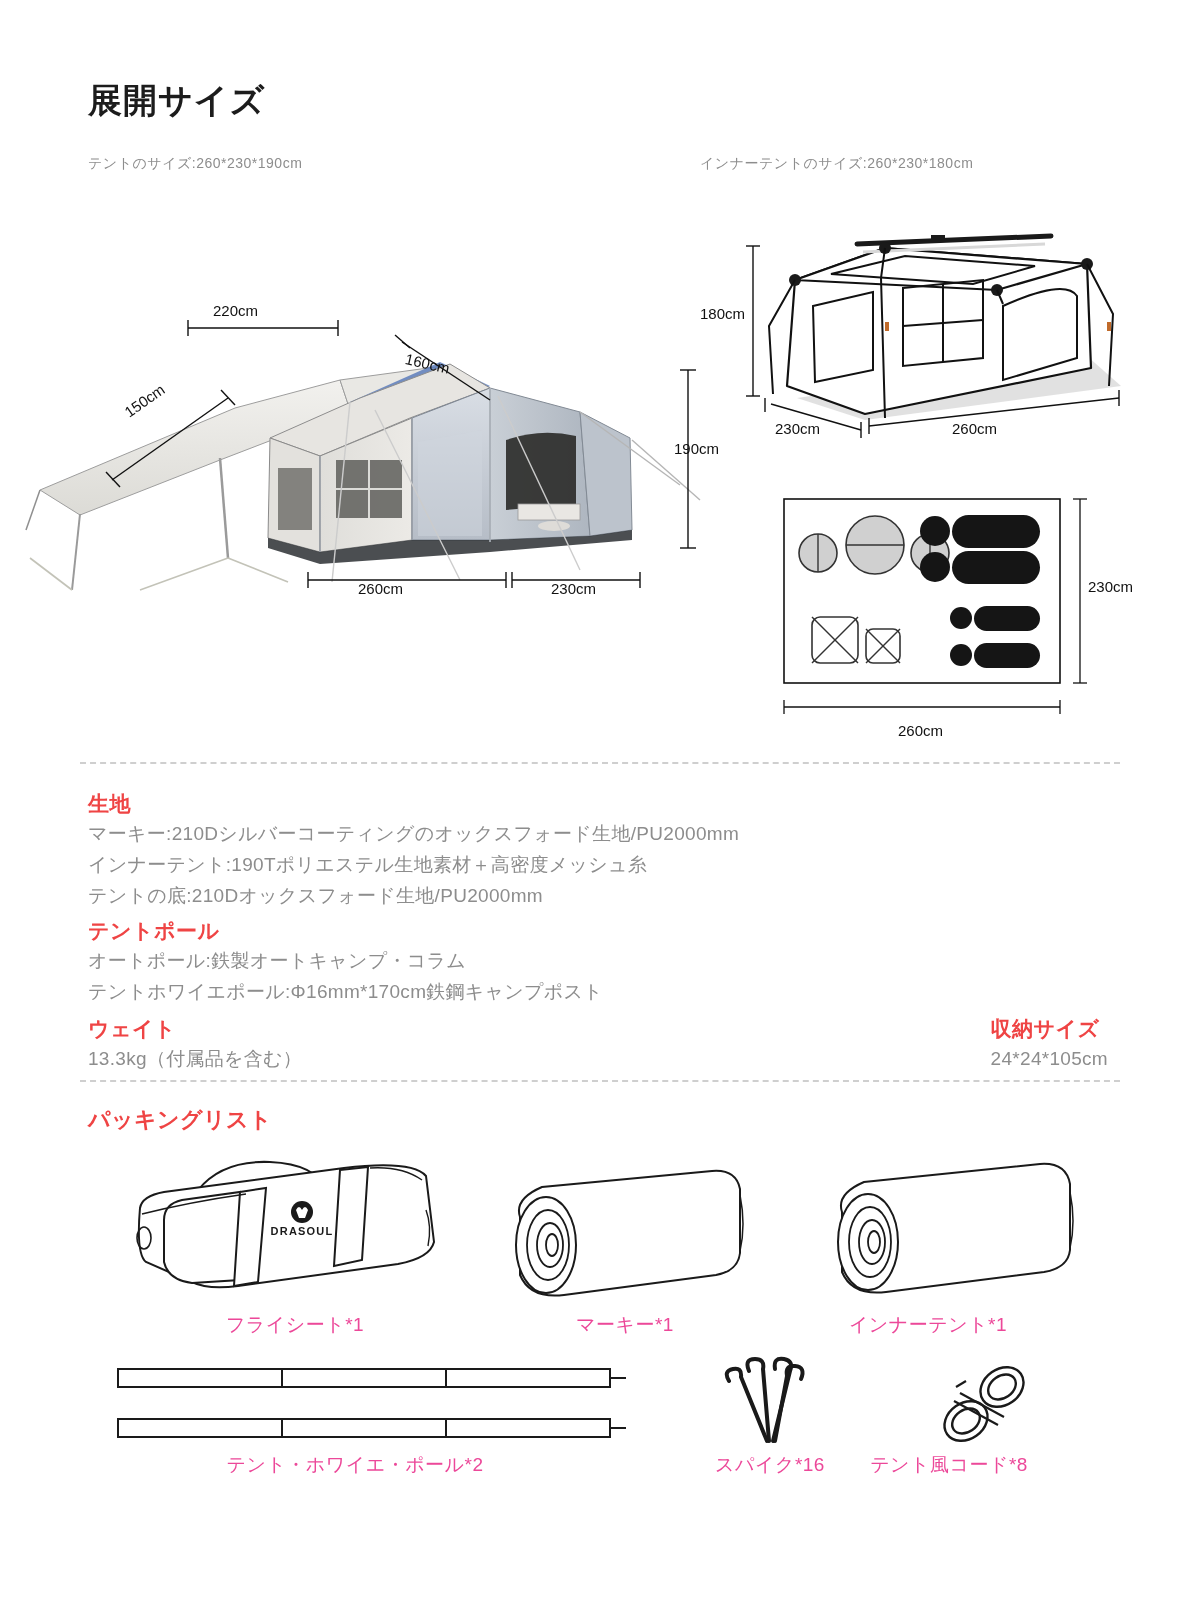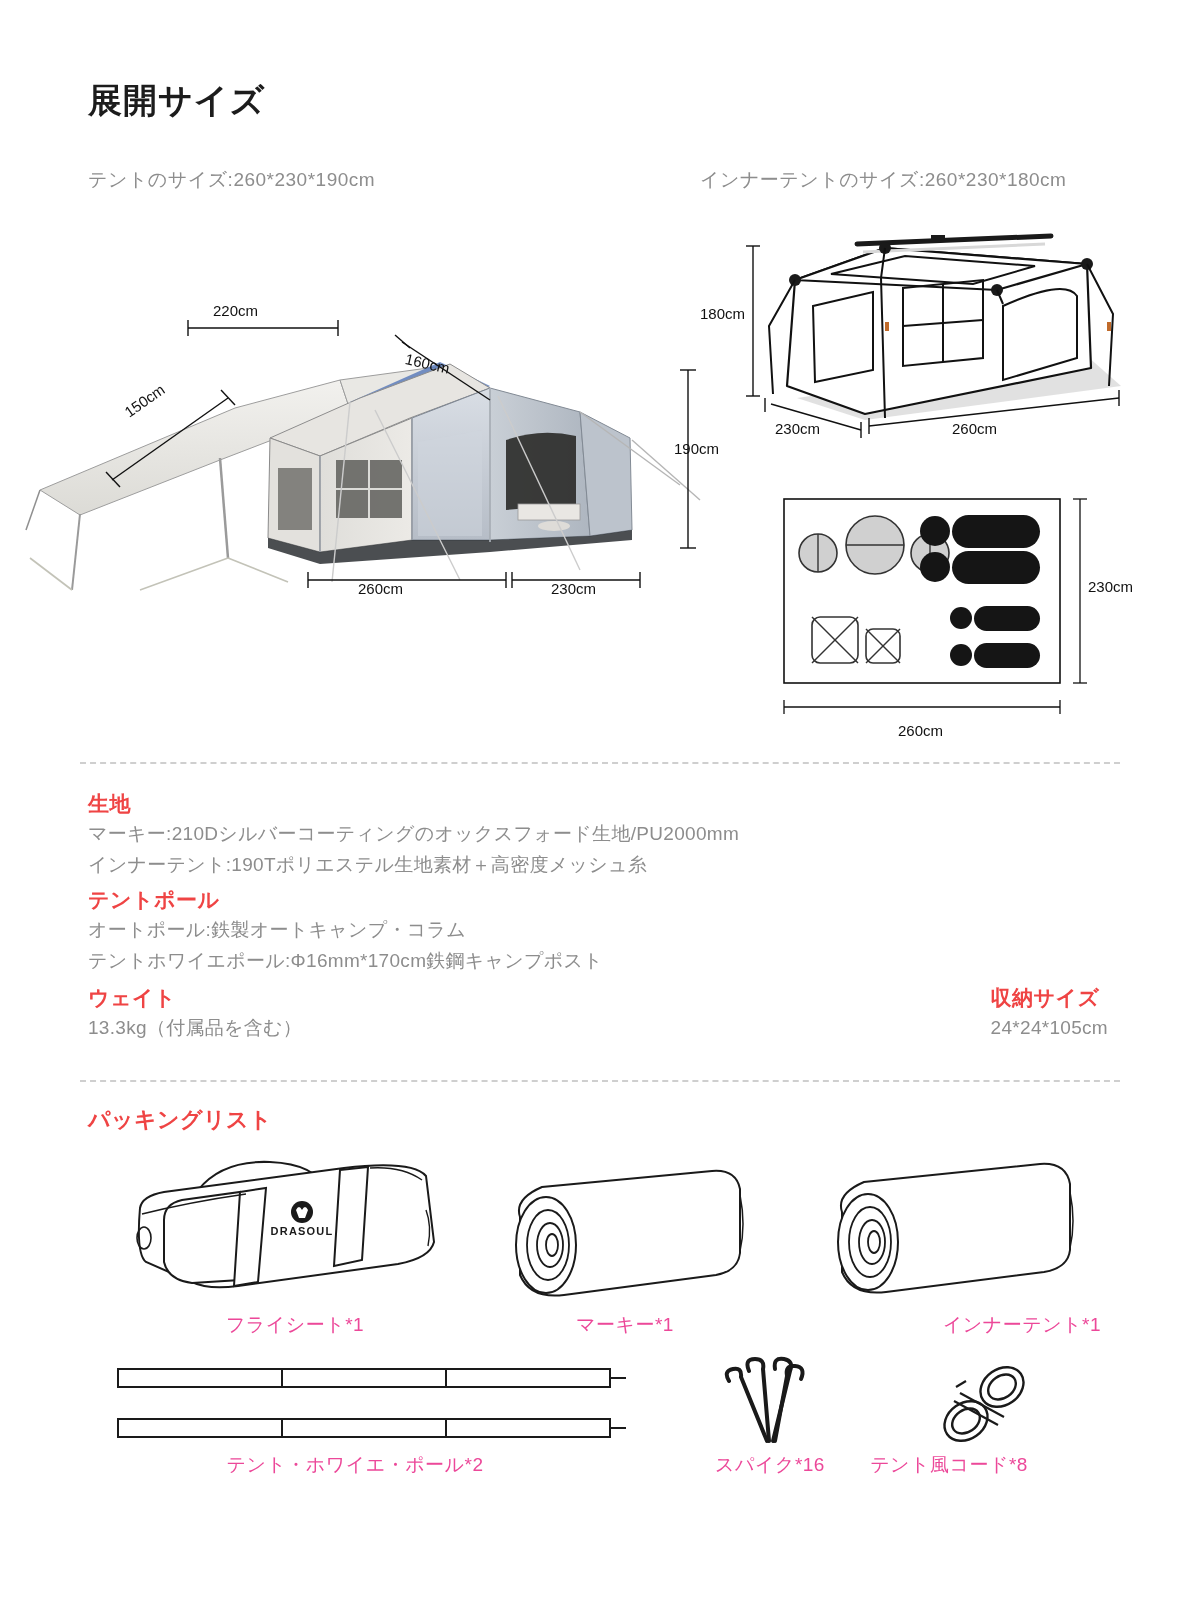--- a/index.html
+++ b/index.html
@@ -11,21 +11,21 @@
     overflow: hidden;
   }
   .page { position: relative; width: 1200px; height: 1600px; padding-left: 44px; }
 
   
   .sec-title {
     font-size: 34px; font-weight: 700; color: #1c1c1c;
     letter-spacing: 1px;
   }
   .sub-label {
-    font-size: 19px; color: #8d8d8d; letter-spacing: .5px; margin-top: 12px;
+    font-size: 14px; color: #8d8d8d; letter-spacing: .5px;
   }
   .blk-head {
     font-size: 21px; font-weight: 700; color: #ef4444; letter-spacing: .5px;
   }
   .blk-line {
     font-size: 19px; color: #8d8d8d; letter-spacing: .3px; line-height: 31px;
   }
   .pack-label {
     font-size: 19px; color: #ec4899; text-align: center; letter-spacing: .5px;
   }
@@ -269,20 +269,21 @@
   <div class="dim-text" style="position:absolute; left:1088px; top:578px;">230cm</div>
   <div class="dim-text" style="position:absolute; left:898px; top:722px;">260cm</div>
 
   <div class="dashed-sep" style="position:absolute; left:80px; top:762px; width:1040px;"></div>
 
   <div style="position:absolute; left:88px; top:790px; width:1020px;">
 
     <div class="blk-head">生地</div>
     <div class="blk-line">マーキー:210Dシルバーコーティングのオックスフォード生地/PU2000mm</div>
     <div class="blk-line">インナーテント:190Tポリエステル生地素材＋高密度メッシュ糸</div>
+    <div class="blk-line">テントの底:210Dオックスフォード生地/PU2000mm</div>
 
     <div class="blk-head" style="margin-top:6px;">テントポール</div>
     <div class="blk-line">オートポール:鉄製オートキャンプ・コラム</div>
     <div class="blk-line">テントホワイエポール:Φ16mm*170cm鉄鋼キャンプポスト</div>
 
     <div style="display:flex; margin-top:8px;justify-content:space-between;">
       <div style="width:490px;">
         <div class="blk-head">ウェイト</div>
         <div class="blk-line">13.3kg（付属品を含む）</div>
       </div>
@@ -339,21 +340,21 @@
       <ellipse cx="56" cy="92" rx="30" ry="48" fill="#ffffff" stroke="#1a1a1a" stroke-width="2"></ellipse>
       <ellipse cx="58" cy="92" rx="21" ry="35" fill="none" stroke="#1a1a1a" stroke-width="1.8"></ellipse>
       <ellipse cx="60" cy="92" rx="13" ry="22" fill="none" stroke="#1a1a1a" stroke-width="1.8"></ellipse>
       <ellipse cx="62" cy="92" rx="6" ry="11" fill="none" stroke="#1a1a1a" stroke-width="1.8"></ellipse>
       <path d="M258,42 Q264,72 258,98" fill="none" stroke="#1a1a1a" stroke-width="1.5"></path>
     </svg>
   </div>
 
   <div class="pack-label" style="position:absolute; left:145px; top:1312px; width:300px;">フライシート*1</div>
   <div class="pack-label" style="position:absolute; left:475px; top:1312px; width:300px;">マーキー*1</div>
-  <div class="pack-label" style="position:absolute; left:872px; top:1312px; width:300px;">インナーテント*1</div>
+  <div class="pack-label" style="position:absolute; left:778px; top:1312px; width:300px;">インナーテント*1</div>
 
   <div style="position:absolute; left:112px; top:1355px; width:520px; height:110px;">
     <svg width="520" height="110" viewBox="0 0 520 110">
       <g stroke="#1a1a1a" stroke-width="2" fill="#ffffff">
         <rect x="6" y="14" width="164" height="18"></rect>
         <rect x="170" y="14" width="164" height="18"></rect>
         <rect x="334" y="14" width="164" height="18"></rect>
         <line x1="498" y1="23" x2="514" y2="23"></line>
         <rect x="6" y="64" width="164" height="18"></rect>
         <rect x="170" y="64" width="164" height="18"></rect>

